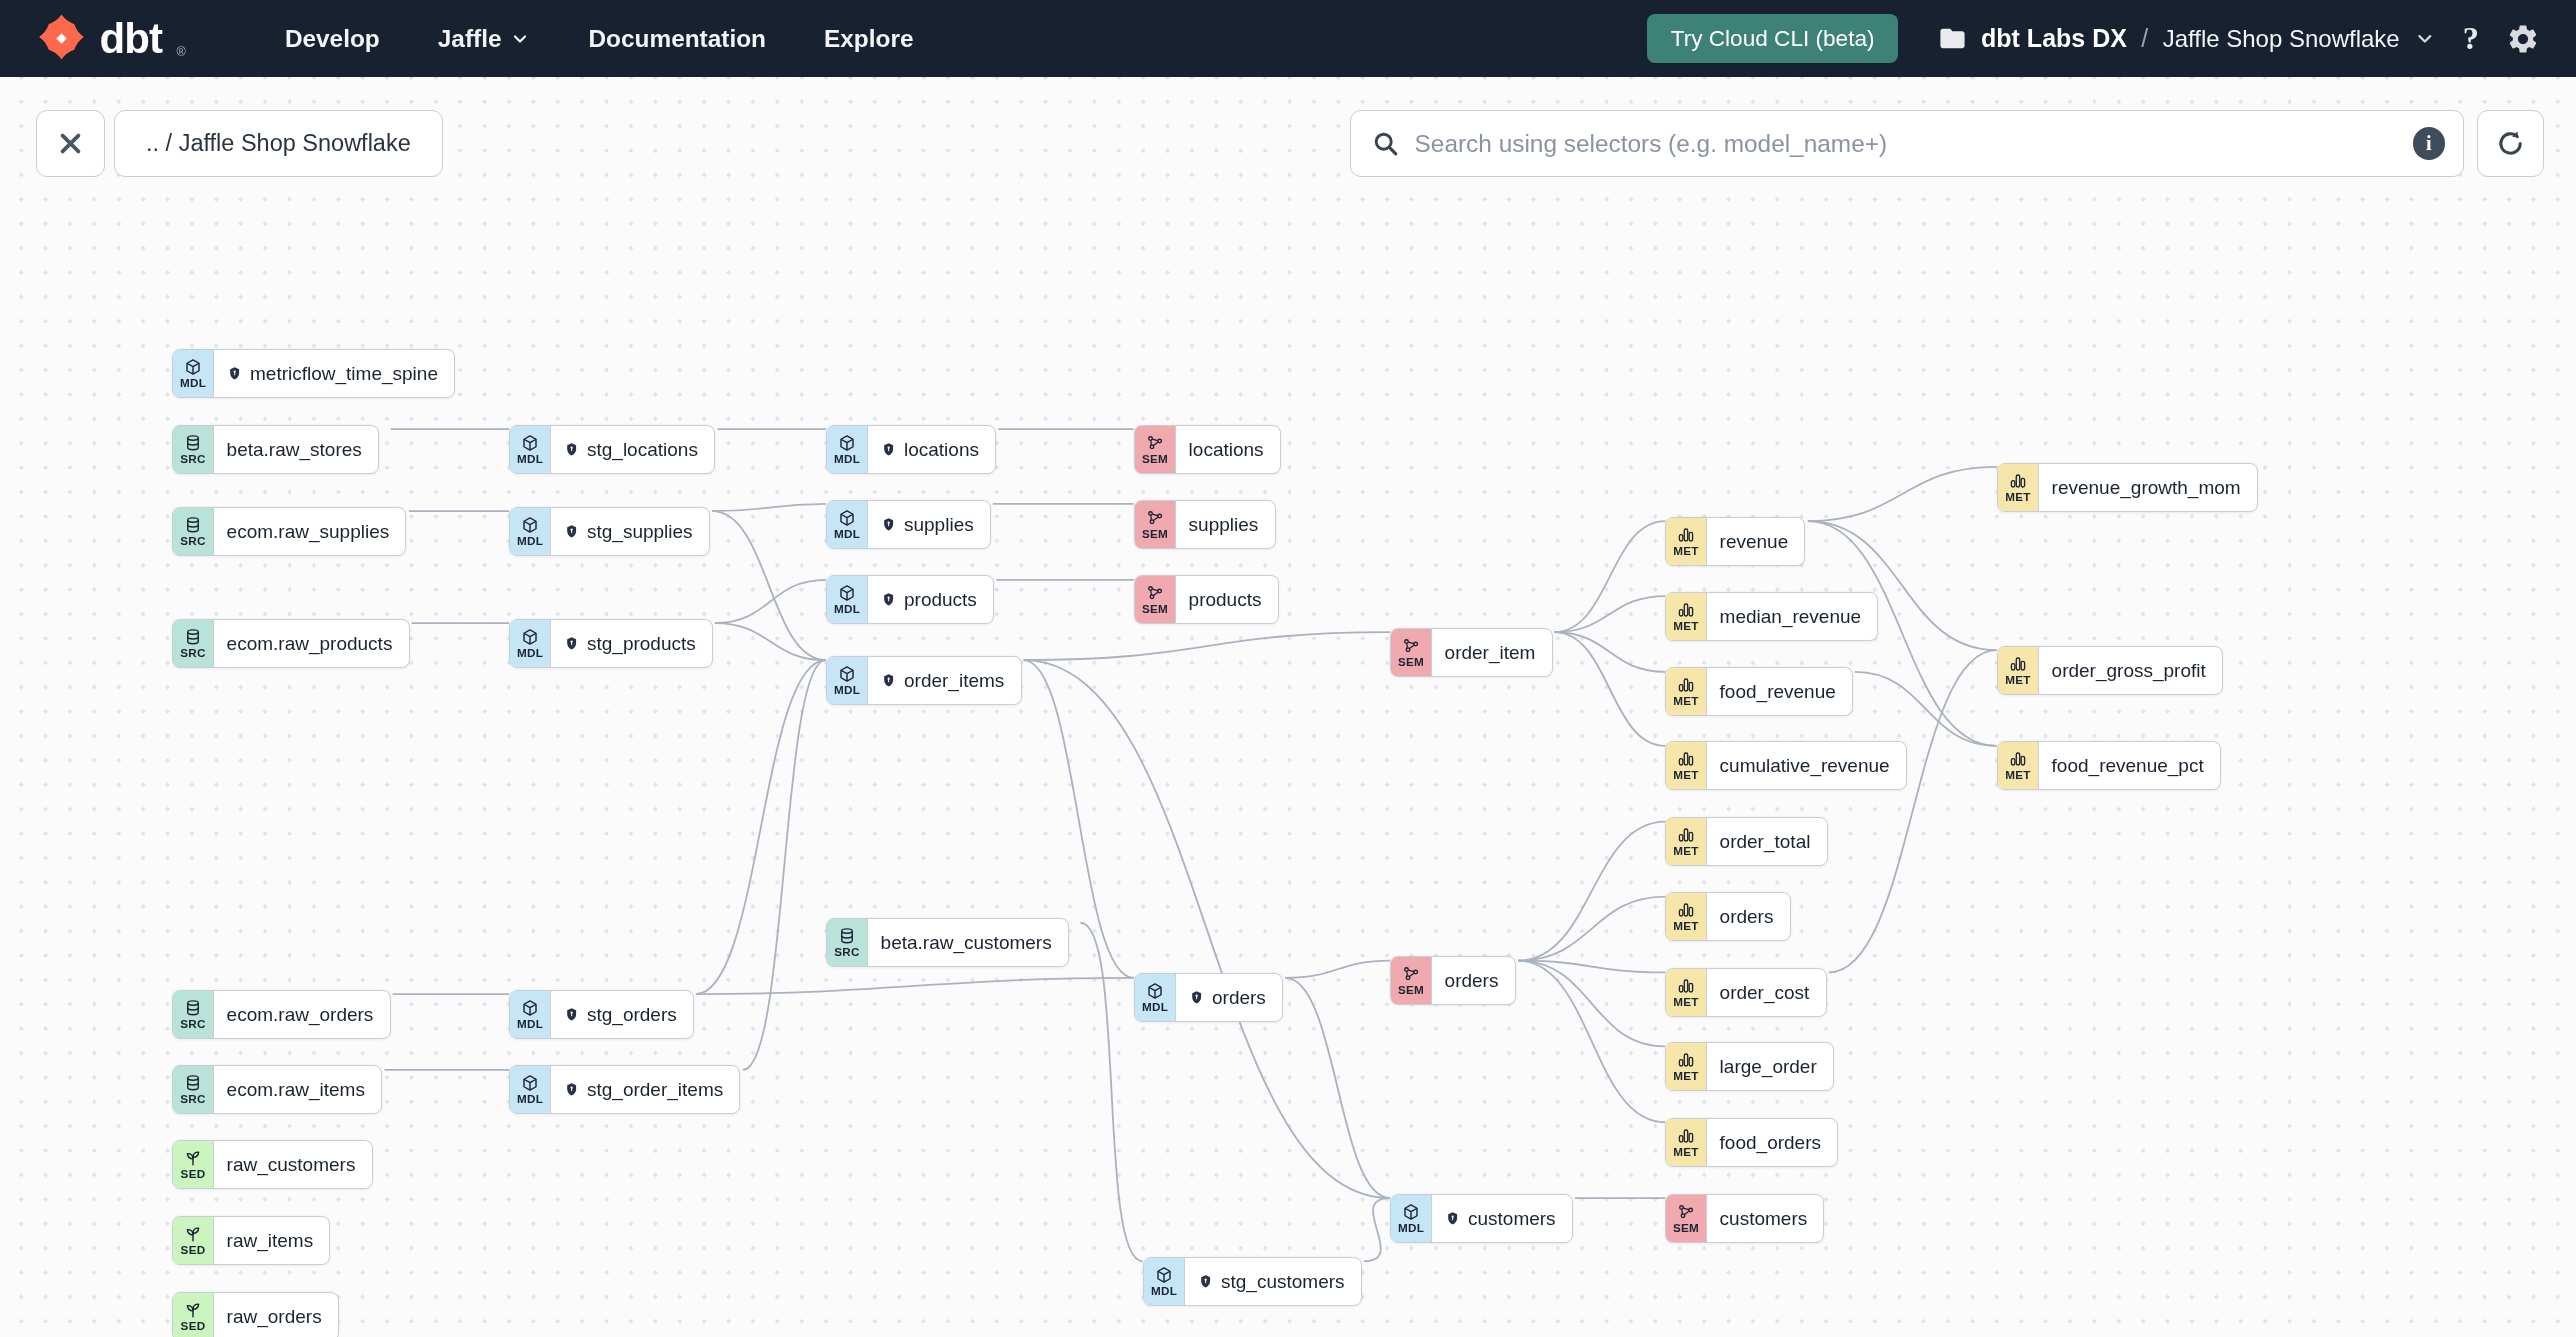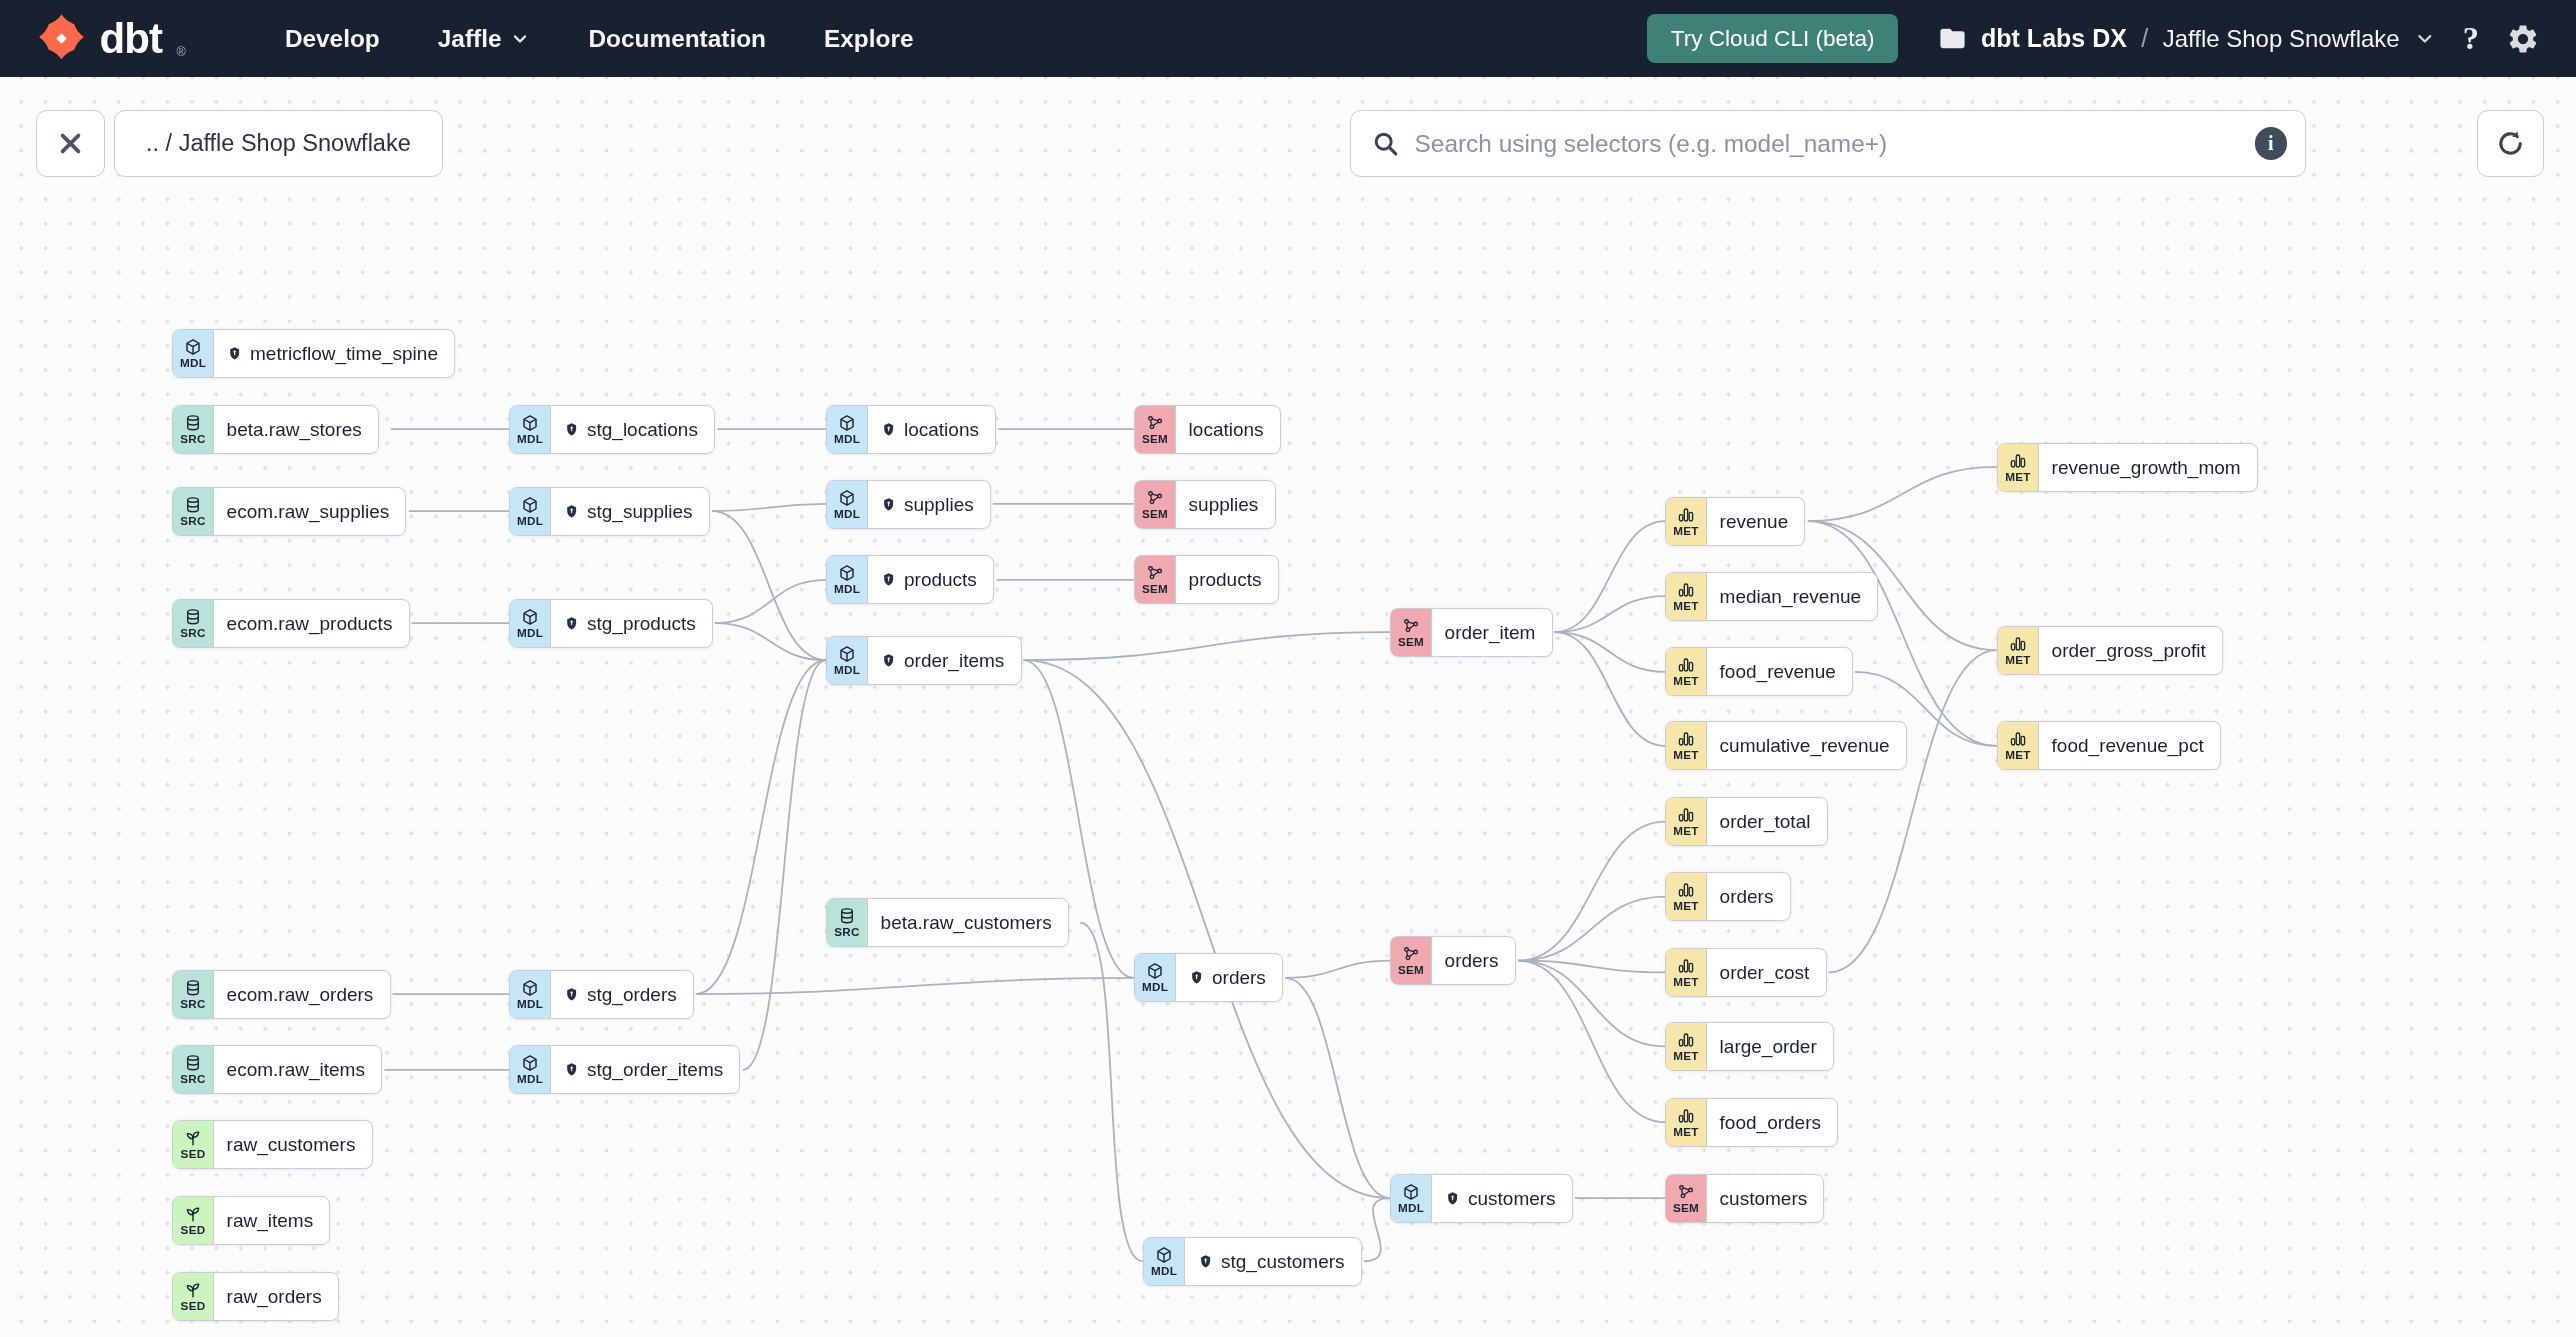--- a/index.html
+++ b/index.html
@@ -27,35 +27,35 @@
   .canvas{position:absolute;left:0;top:77px;width:2576px;height:1261px;background:#fbfbfc;
     background-image:radial-gradient(circle,#e0e3e8 2px,transparent 2.1px);
     background-size:24.4px 24.4px;background-position:9px 12.6px;}
   #edges{position:absolute;left:0;top:0;width:2576px;height:1261px;pointer-events:none;}
 
   
   .tool-btn{position:absolute;background:#fff;border:1.8px solid #c9cdd6;border-radius:11px;
     display:flex;align-items:center;justify-content:center;cursor:pointer;box-sizing:border-box;}
   .close-btn{left:36px;top:33px;width:69px;height:67px;}
   .path-chip{left:114px;top:33px;height:67px;padding:0 31px;font-size:23.5px;color:#2a3441;white-space:nowrap;}
-  .search-wrap{position:absolute;left:1350px;top:33px;width:956px;height:67px;background:#fff;
+  .search-wrap{position:absolute;left:1350px;top:33px;width:1114px;height:67px;background:#fff;
     border:1.8px solid #c9cdd6;border-radius:10.8px;display:flex;align-items:center;
     padding:0 18px 0 20px;box-sizing:border-box;gap:12.6px;}
   .search-input{flex:1;border:none;outline:none;font-size:24.4px;color:#2a3441;
     font-family:"Liberation Sans",sans-serif;background:transparent;}
   .search-input::placeholder{color:#8a93a1;}
   .info-dot{width:32.5px;height:32.5px;border-radius:50%;background:#3f4c5c;color:#fff;
     display:flex;align-items:center;justify-content:center;font-size:20px;font-weight:700;
     font-family:"Liberation Serif",serif;flex:0 0 auto;cursor:pointer;}
   .refresh-btn{left:2477px;top:33px;width:67px;height:67px;}
 
   
   .node{position:absolute;height:49px;display:flex;align-items:stretch;background:#fff;
     border:1.8px solid #c9cdd6;border-radius:8.1px;box-sizing:border-box;
-    box-shadow:0 0.9px 2.7px rgba(25,35,50,.07);cursor:pointer;}
+    box-shadow:0 0.9px 2.7px rgba(25,35,50,.07);cursor:pointer;margin-top:20px;}
   .node .badge{width:40px;flex:0 0 40px;display:flex;flex-direction:column;align-items:center;
     justify-content:center;gap:0.9px;border-right:1.8px solid #c9cdd6;border-radius:6.3px 0 0 6.3px;}
   .node .badge .blab{font-size:11.7px;font-weight:600;color:#1b2431;letter-spacing:0.3px;line-height:1;}
   .node .body{display:flex;align-items:center;gap:8.1px;padding:0 16.2px 0 12.6px;white-space:nowrap;}
   .node .nlabel{font-size:19px;color:#1a2430;}
   .bicon{width:18px;height:18px;}
   .shield{width:15.3px;height:15.3px;flex:0 0 auto;}
 </style>
 </head>
 <body>

